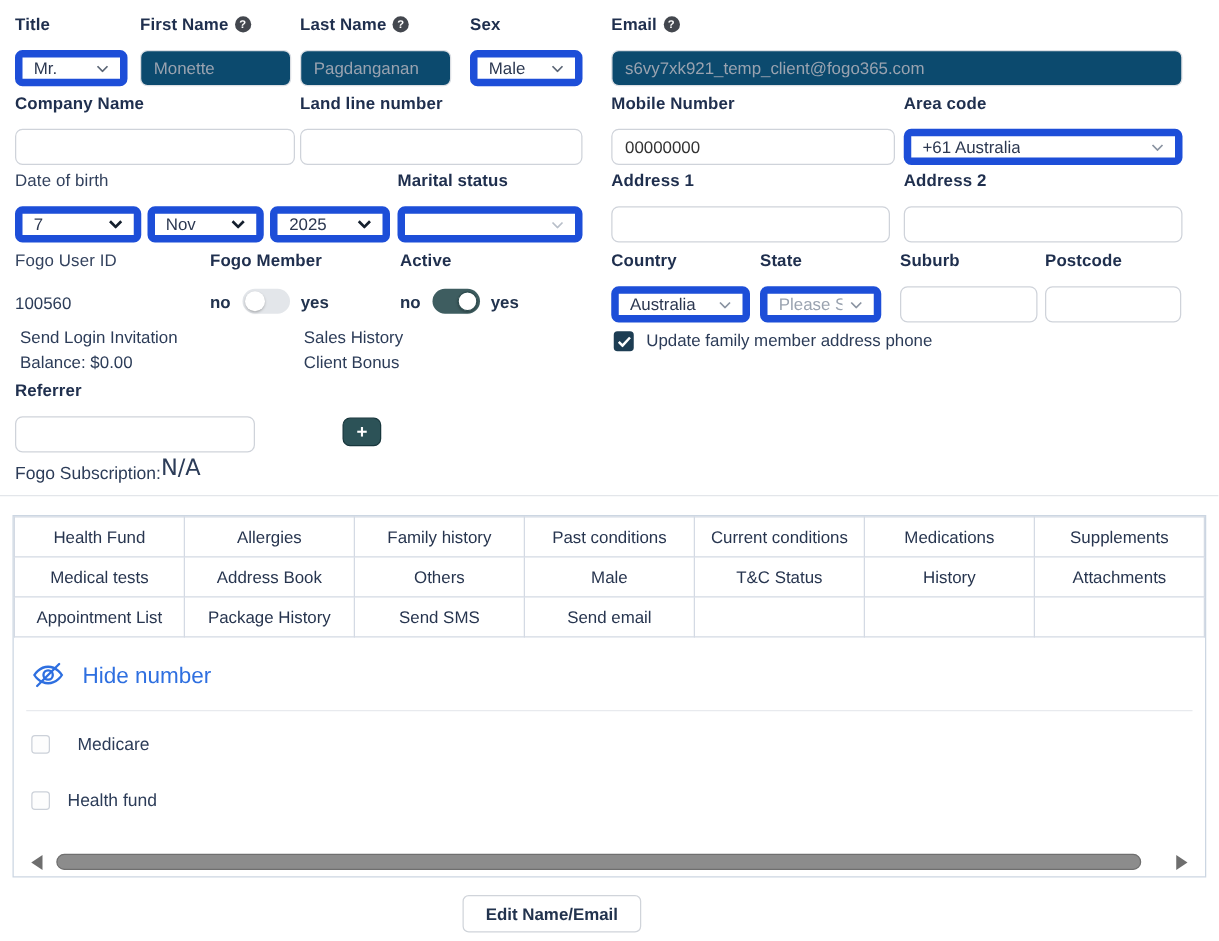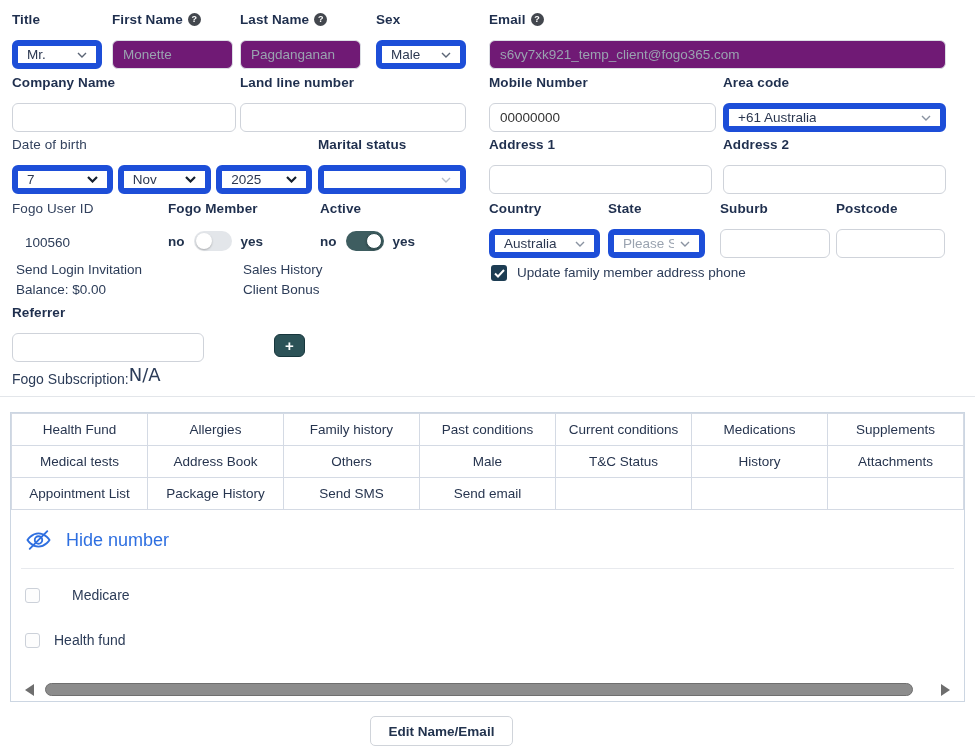--- a/index.html
+++ b/index.html
@@ -11,21 +11,21 @@
   }
   .fg { position: absolute; }
   .lbl { display:block; font-size:13.5px; font-weight:700; color:#1f2f4e; line-height:20px; letter-spacing:.1px; }
   .lbl-reg { font-weight:400; color:#33425e; }
   .ctl { margin-top:10px; }
   .inp {
     width:100%; height:29px; border:1px solid #cfd3da; border-radius:6px;
     padding:0 10px; font-size:13.5px; color:#333; background:#fff;
     font-family:"Liberation Sans", sans-serif; outline:none;
   }
-  .inp:disabled { background:#701a75; color:#9aa3b0; border-color:#dcdfe4; }
+  .inp:disabled { background:#0c4a6e; color:#9aa3b0; border-color:#dcdfe4; }
   .select {
     display:flex; align-items:center; justify-content:space-between;
     height:29px; border:6px solid #1d4ed8; border-radius:6px;
     padding:0 9px; font-size:13.5px; color:#2b3750; background:#fff; cursor:pointer;
   }
   .select .val { white-space:nowrap; overflow:hidden; }
   .select.placeholder .val { color:#9aa3b0; }
   .chev { flex:0 0 auto; margin-left:6px; }
   .qicon {
     display:inline-flex; align-items:center; justify-content:center;
@@ -170,21 +170,21 @@
     <input class="ctl inp" value="" style="">
   </div>
 
   <div class="fg" style="left:723px; top:135px; width:223px;">
     <span class="lbl">Address 2</span>
     <input class="ctl inp" value="" style="">
   </div>
 
   <div class="fg" style="left:12px; top:199px; width:150px;">
     <span class="lbl lbl-reg">Fogo User ID</span>
-    <div class="plain-text" style="margin-top:14px; font-weight:400; color:#2c3c58;margin-left:13px;">100560</div>
+    <div class="plain-text" style="margin-top:14px; font-weight:400; color:#2c3c58;">100560</div>
   </div>
 
   <div class="fg" style="left:168px; top:199px;">
     <span class="lbl">Fogo Member</span>
     <div class="toggle-row">
       <span>no</span>
       <div class="toggle off">
           <div class="knob"></div>
         </div>
       <span>yes</span>
@@ -295,21 +295,21 @@
       <svg width="27" height="22" viewBox="0 0 24 20" fill="none" stroke="#2e6fe0" stroke-width="1.7" stroke-linecap="round">
         <path d="M2 10s3.5-6 10-6 10 6 10 6-3.5 6-10 6S2 10 2 10z"></path>
         <circle cx="12" cy="10" r="3.4"></circle>
         <line x1="4" y1="18" x2="20" y2="2"></line>
       </svg>
       <span class="link-blue">Hide number</span>
     </div>
 
     <div class="divider" style="left:10px; top:155px; right:10px; background:#e8eaee;"></div>
 
-    <div style="position:absolute; left:14px; top:172px; display:flex; align-items:center; gap:32px;">
+    <div style="position:absolute; left:14px; top:172px; display:flex; align-items:center; gap:22px;">
       <div class="cbx unchecked" style="width:15px; height:15px;"></div>
       <span class="plain-text" style="font-size:14px;">Medicare</span>
     </div>
 
     <div style="position:absolute; left:14px; top:217px; display:flex; align-items:center; gap:14px;">
       <div class="cbx unchecked" style="width:15px; height:15px;"></div>
       <span class="plain-text" style="font-size:14px;">Health fund</span>
     </div>
 
     <div class="sb-track">

